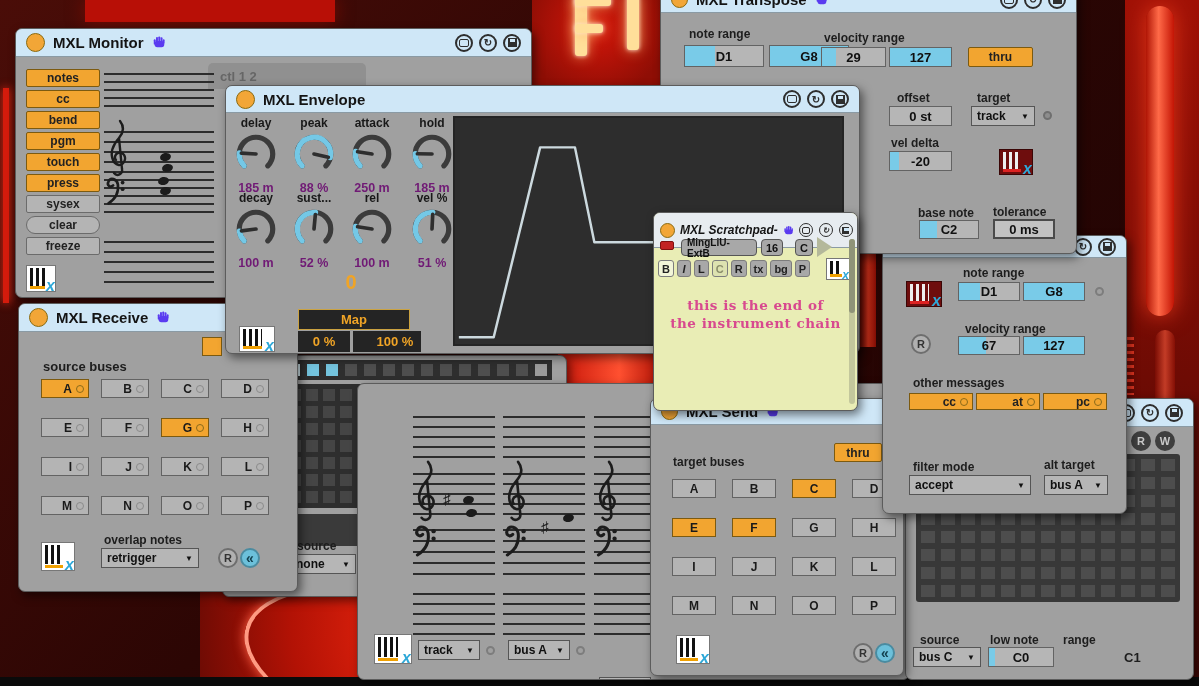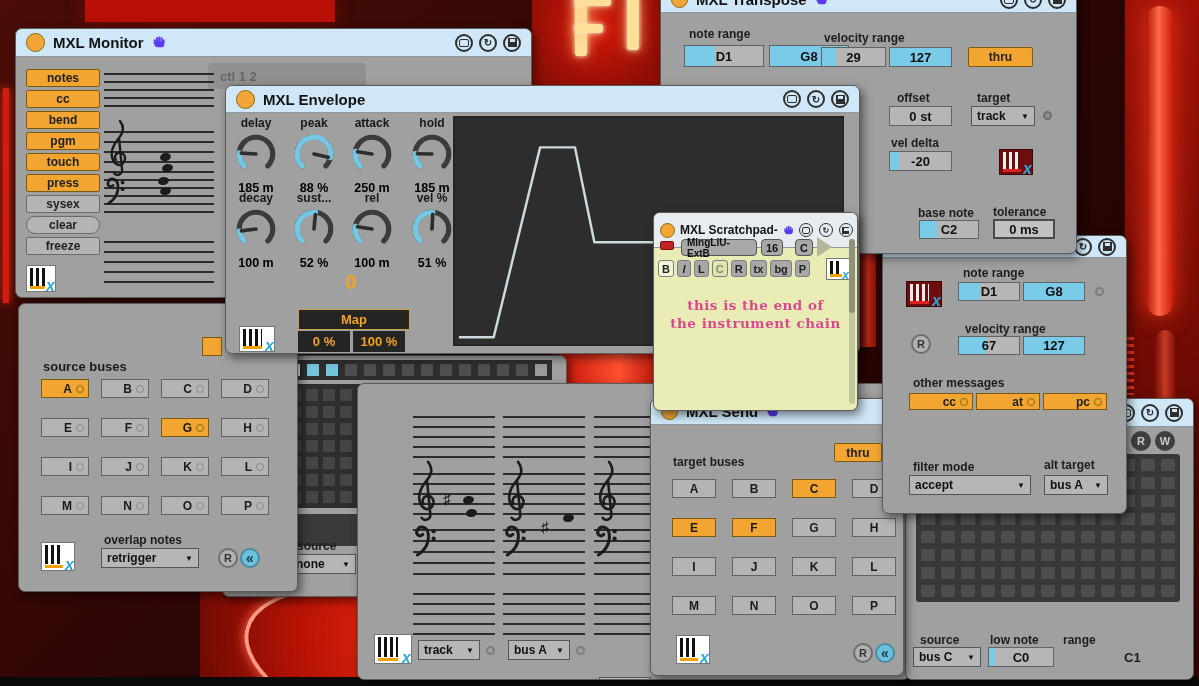--- a/index.html
+++ b/index.html
@@ -25,21 +25,21 @@
        box-shadow:3px 4px 10px rgba(0,0,0,.5);}
   .tbar{position:relative;height:28px;background:#cfe7f7;border-bottom:1px solid #8a9aa4;display:flex;align-items:center;gap:8px;padding:0 10px;box-sizing:border-box;}
   .lamp{width:17px;height:17px;border-radius:50%;background:#f2a637;border:1.5px solid #8a6a10;flex:0 0 auto;}
   .wtitle{font-size:15px;font-weight:bold;color:#141414;white-space:nowrap;}
   .hand{flex:0 0 auto;}
   .wbtns{margin-left:auto;display:flex;gap:6px;align-items:center;}
   .wbtn{width:18px;height:18px;border-radius:50%;border:2px solid #2e2e2e;box-sizing:border-box;display:flex;align-items:center;justify-content:center;color:#2e2e2e;font-size:10px;font-weight:bold;background:transparent;}
   .wbtn .band{width:8px;height:6px;border:1.7px solid #2e2e2e;border-radius:2px;}
   .wbtn.save .flop{width:9px;height:9px;background:#2e2e2e;position:relative;}
   .wbtn.save .flop::after{content:"";position:absolute;left:2px;top:1px;width:5px;height:3px;background:#cfe7f7;}
-  .small .tbar{height:35px;padding:0 6px;gap:5px;}
+  .small .tbar{height:35px;padding:0 6px;gap:5px;font-style:italic;}
   .small .lamp{width:13px;height:13px;}
   .small .wtitle{font-size:12px;}
   .small .wbtn{width:14px;height:14px;border-width:1.7px;font-size:8px;}
   .small .wbtn .band{width:6px;height:5px;border-width:1.3px;}
   .small .wbtn.save .flop{width:7px;height:7px;}
   
   .label{position:absolute;font-size:12px;font-weight:bold;color:#1d1d1d;white-space:nowrap;}
   .field{position:absolute;background:#b6b6b6;border:1px solid #636363;display:flex;align-items:center;justify-content:center;overflow:hidden;box-sizing:border-box;}
   .field .fill{position:absolute;left:0;top:0;bottom:0;background:#79cbe8;}
   .field .val{position:relative;z-index:2;font-size:13px;font-weight:bold;color:#101010;}
@@ -66,21 +66,21 @@
   .mbtn.gray{background:#b4b4b4;}
   .mbtn.pill{background:#b4b4b4;border-radius:9px;}
   .busgrid{position:absolute;display:grid;}
   .bus{background:#b4b4b4;border:1px solid #636363;display:flex;align-items:center;justify-content:center;gap:4px;font-size:12px;font-weight:bold;color:#1a1a1a;box-sizing:border-box;}
   .bus.active{background:#f2a530;border-color:#7c5a10;}
   .bus.wring{justify-content:flex-end;padding-right:4px;}
   .bus .bring{width:8px;height:8px;border:1.5px solid #8b8b8b;border-radius:50%;box-sizing:border-box;}
   .bus.active .bring{border-color:#8a6a1a;}
   .kcell{position:absolute;width:56px;text-align:center;}
   .klabel{font-size:12px;font-weight:bold;color:#181818;height:15px;}
-  .kval{font-size:12.5px;font-weight:bold;color:#000000;}
+  .kval{font-size:12.5px;font-weight:bold;color:#701a75;}
   .staff-g{position:absolute;left:0;right:0;display:flex;flex-direction:column;gap:var(--g,8px);}
   .sline{height:2px;background:#2c2c2c;}
   .ndot{position:absolute;width:11px;height:8px;border-radius:50%;background:#1c1c1c;transform:rotate(-12deg);}
   .sharp{position:absolute;font-size:15px;font-weight:bold;color:#1c1c1c;}
   .sq{width:12px;height:12px;}
   .sq.pale{background:#cfe4ea;} .sq.cyan{background:#74c4de;} .sq.dark{background:#4e4e4e;} .sq.light{background:#9a9a9a;}
   #mid-squares{position:absolute;display:flex;gap:7px;padding:4px 5px;background:#2e2e2e;}
   #mid-grid{position:absolute;background:#2e2e2e;display:grid;grid-template-columns:repeat(6,12px);gap:5px;padding:5px;}
   .cell{width:12px;height:12px;background:#454545;}
   #router-grid{position:absolute;display:grid;grid-template-columns:repeat(13,14px);gap:6px;background:#383838;padding:5px;border-radius:3px;}
@@ -754,20 +754,34 @@
             <circle cx="19" cy="15" r="2" fill="#1c1c1c"></circle>
           </svg></span>
       <div class="ndot" style="left:56px;top:84px;"></div>
       <div class="ndot" style="left:58px;top:95px;"></div>
       <div class="ndot" style="left:54px;top:108px;"></div>
       <div class="ndot" style="left:56px;top:118px;"></div>
     </div>
   </div>
 
   <div class="win" id="win-receive" style="left:18px;top:303px;width:278px;height:287px;z-index:6;">
+    <div class="tbar">
+      <span class="lamp"></span>
+      <span class="wtitle">MXL Receive</span>
+      <span class="hand"><svg width="14" height="14" viewBox="0 0 16 16">
+            <g fill="#5a3bf0">
+              <rect x="2" y="6" width="2.2" height="6" rx="1"></rect>
+              <rect x="4.6" y="3.5" width="2.2" height="8" rx="1"></rect>
+              <rect x="7.2" y="2.8" width="2.2" height="9" rx="1"></rect>
+              <rect x="9.8" y="3.8" width="2.2" height="8" rx="1"></rect>
+              <rect x="12.2" y="6" width="2.2" height="5" rx="1"></rect>
+              <rect x="3" y="8" width="11" height="7" rx="3"></rect>
+            </g>
+          </svg></span>
+    </div>
     <div style="position:absolute;left:183px;top:33px;width:20px;height:19px;background:#f2a530;border:1px solid #7c5a10;box-sizing:border-box;"></div>
     <div class="label" style="left:24px;top:55px;font-size:13px;">source buses</div>
     <div class="busgrid" id="receive-grid" style="left:22px;top:75px;grid-template-columns:repeat(4,48px);column-gap:12px;row-gap:20px;">
         <div class="bus active wring" style="width: 48px; height: 19px;">
           <span>A</span>
           <span class="bring"></span>
         </div>
         <div class="bus wring" style="width: 48px; height: 19px;">
           <span>B</span>
           <span class="bring"></span>
@@ -895,21 +909,21 @@
           </svg><div class="kval">100 m</div></div>
         <div class="kcell" style="left: 178px; top: 105px;"><div class="klabel">vel %</div><svg width="46" height="46" viewBox="0 0 44 44">
             <path d="M 10.7 33.3 A 16 16 0 1 1 33.3 33.3" fill="none" stroke="#3b3b3b" stroke-width="5" stroke-linecap="round"></path>
             <path d="M 10.7 33.3 A 16 16 0 0 1 22.8 6.0" fill="none" stroke="#74c8e6" stroke-width="5" stroke-linecap="round"></path>
             <line x1="22" y1="22" x2="22.7" y2="8.0" stroke="#2e2e2e" stroke-width="3.5" stroke-linecap="round"></line>
           </svg><div class="kval">51 %</div></div>
       </div>
     <div style="position:absolute;left:95px;top:185px;width:60px;text-align:center;font-size:20px;font-weight:bold;color:#f0a426;">0</div>
     <div class="darkbox mapbtn" style="left:72px;top:223px;width:110px;height:19px;">Map</div>
     <div class="darkbox" style="left:72px;top:245px;width:52px;height:21px;">0 %</div>
-    <div class="darkbox" style="left:127px;top:245px;width:52px;height:21px;">100 %</div>
+    <div class="darkbox" style="left:127px;top:245px;width:52px;height:21px;padding-left:16px;">100 %</div>
     <div class="mxl" style="left:13px;top:240px;width:34px;height:24px;">
         <span class="bars"></span>
         <span class="under"></span>
         <span class="x">x</span>
       </div>
     <div style="position:absolute;left:227px;top:30px;width:391px;height:230px;background:#2d2d2d;border:2px solid #242424;box-sizing:border-box;">
       <svg id="env-graph" width="100%" height="100%" viewBox="0 0 391 230" preserveAspectRatio="none">
           <polyline points="3.9,223.1 39.1,223.1 86.0,29.9 121.2,29.9 140.8,126.5 387.1,126.5" fill="none" stroke="#ccd9de" stroke-width="2.5" stroke-linejoin="round"></polyline>
         </svg>
     </div>

